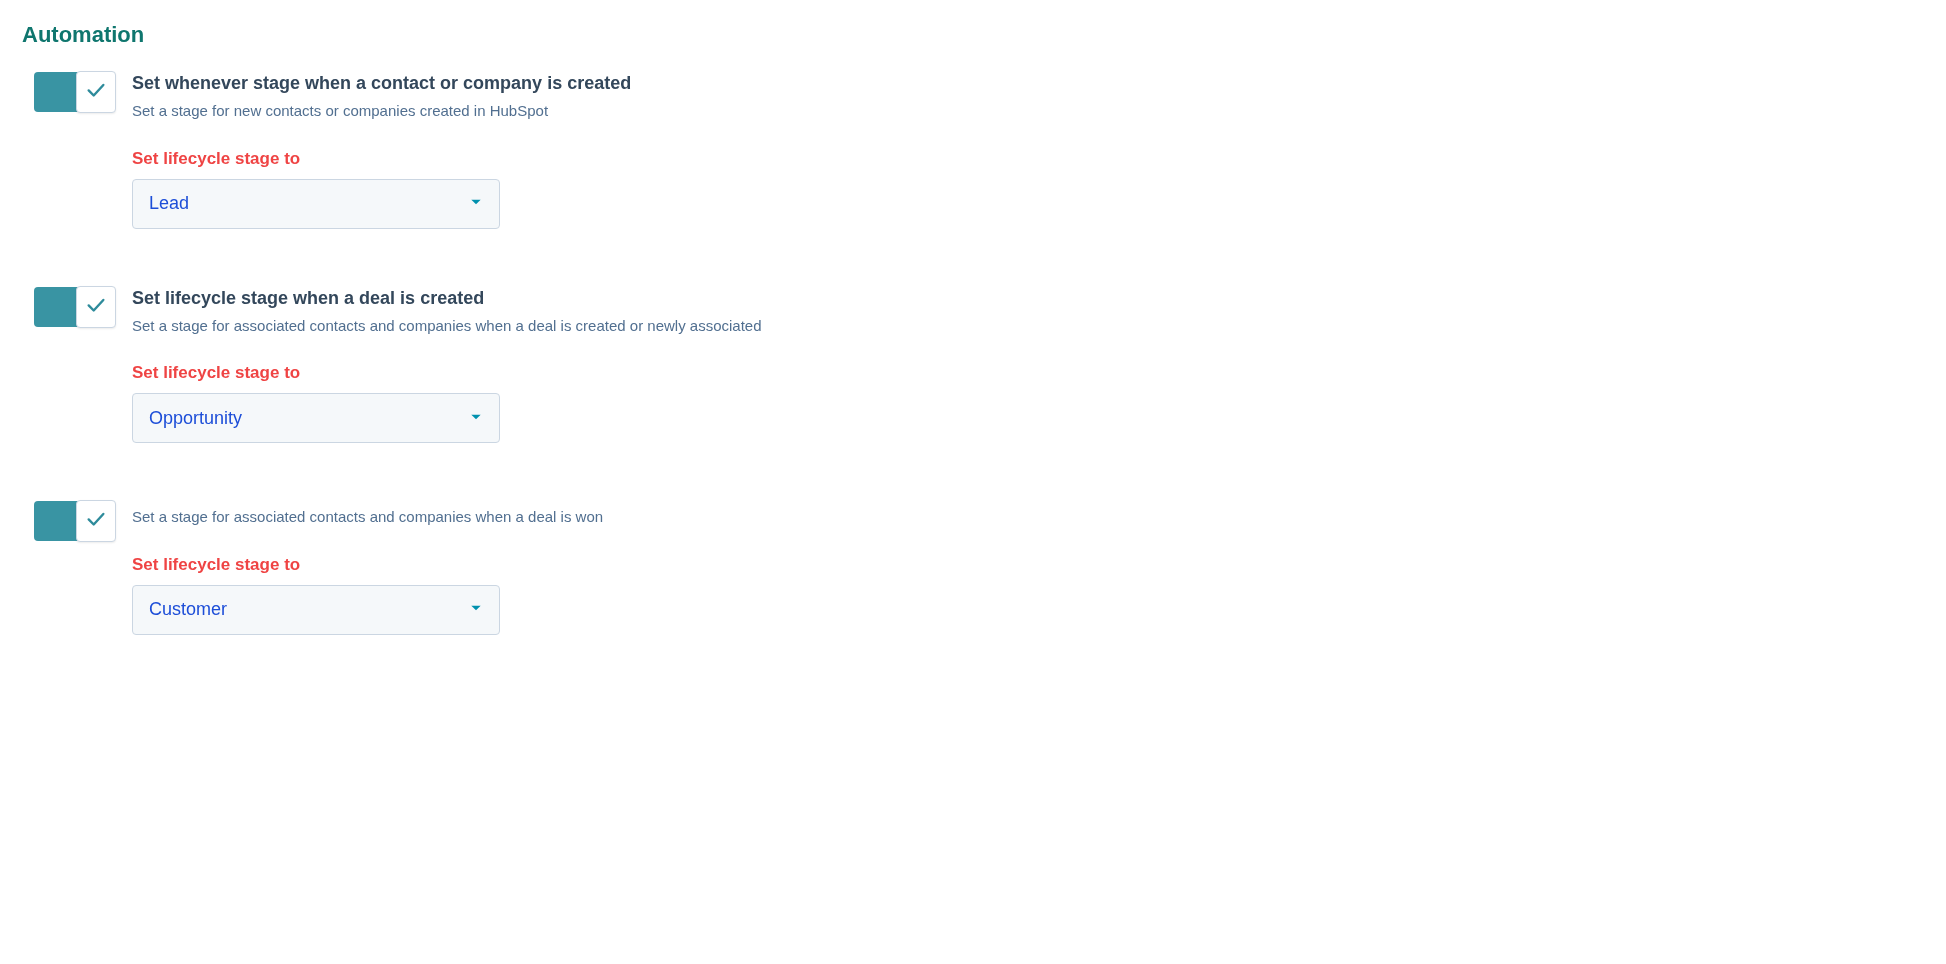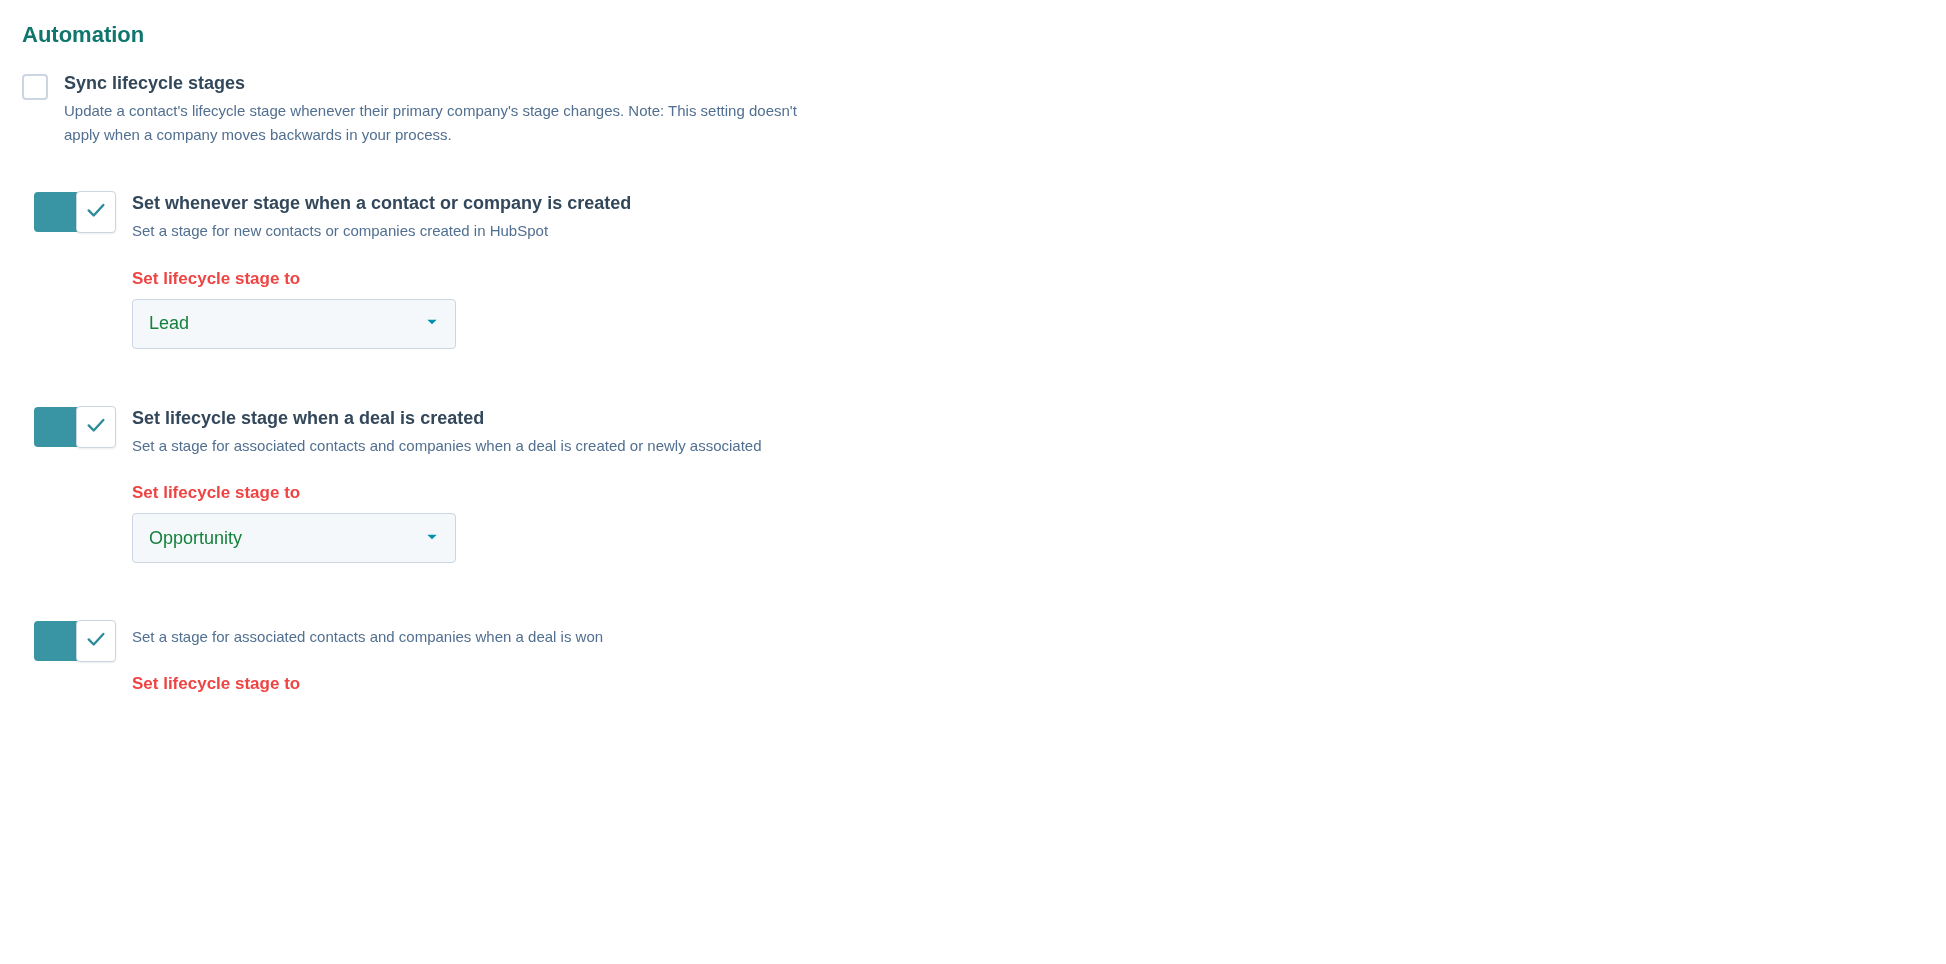--- a/index.html
+++ b/index.html
@@ -109,54 +109,47 @@
   .field-label {
     font-size: 17px;
     font-weight: 700;
     color: #ef4444;
     margin-top: 26px;
     margin-bottom: 10px;
   }
 
   
   .select {
-    width: 324px;
+    width: 368px;
     height: 50px;
     border: 1px solid #cbd6e2;
     border-radius: 4px;
     background: #f5f8fa;
     display: flex;
     align-items: center;
     justify-content: space-between;
     padding: 0 16px;
     box-sizing: border-box;
     font-size: 18px;
-    color: #15803d;
+    color: #1d4ed8;
     cursor: pointer;
   }
 
   .select .caret svg {
     width: 14px;
     height: 14px;
   }
 </style>
 </head>
 <body>
 
 <div class="page">
 
   <h2 class="section-heading">Automation</h2>
 
-  <div class="sync-row">
-    <div class="checkbox" role="checkbox" aria-checked="false"></div>
-    <div class="sync-content">
-      <div class="option-title">Sync lifecycle stages</div>
-      <div class="option-desc">Update a contact's lifecycle stage whenever their primary company's stage changes. Note: This setting doesn't apply when a company moves backwards in your process.</div>
-    </div>
-  </div>
 
   <div class="toggle-row">
     <div class="toggle" role="switch" aria-checked="true">
       <div class="toggle-knob">
         <span>
           <svg viewBox="0 0 24 24" fill="none" stroke="#2e8b9b" stroke-width="2.6" stroke-linecap="round" stroke-linejoin="round">
               <polyline points="4 12.5 9.5 18 20 6.5"></polyline>
             </svg>
         </span>
       </div>
@@ -207,16 +200,24 @@
         <span>
           <svg viewBox="0 0 24 24" fill="none" stroke="#2e8b9b" stroke-width="2.6" stroke-linecap="round" stroke-linejoin="round">
               <polyline points="4 12.5 9.5 18 20 6.5"></polyline>
             </svg>
         </span>
       </div>
     </div>
     <div class="toggle-content">
       <div class="option-desc">Set a stage for associated contacts and companies when a deal is won</div>
       <div class="field-label">Set lifecycle stage to</div>
+      <div class="select" role="button" aria-haspopup="listbox">
+        <span>Customer</span>
+        <span class="caret">
+          <svg viewBox="0 0 24 24">
+              <path d="M4 8 L12 16 L20 8 Z" fill="#0091ae"></path>
+            </svg>
+        </span>
+      </div>
     </div>
   </div>
 
 </div>
 
 </body></html>

